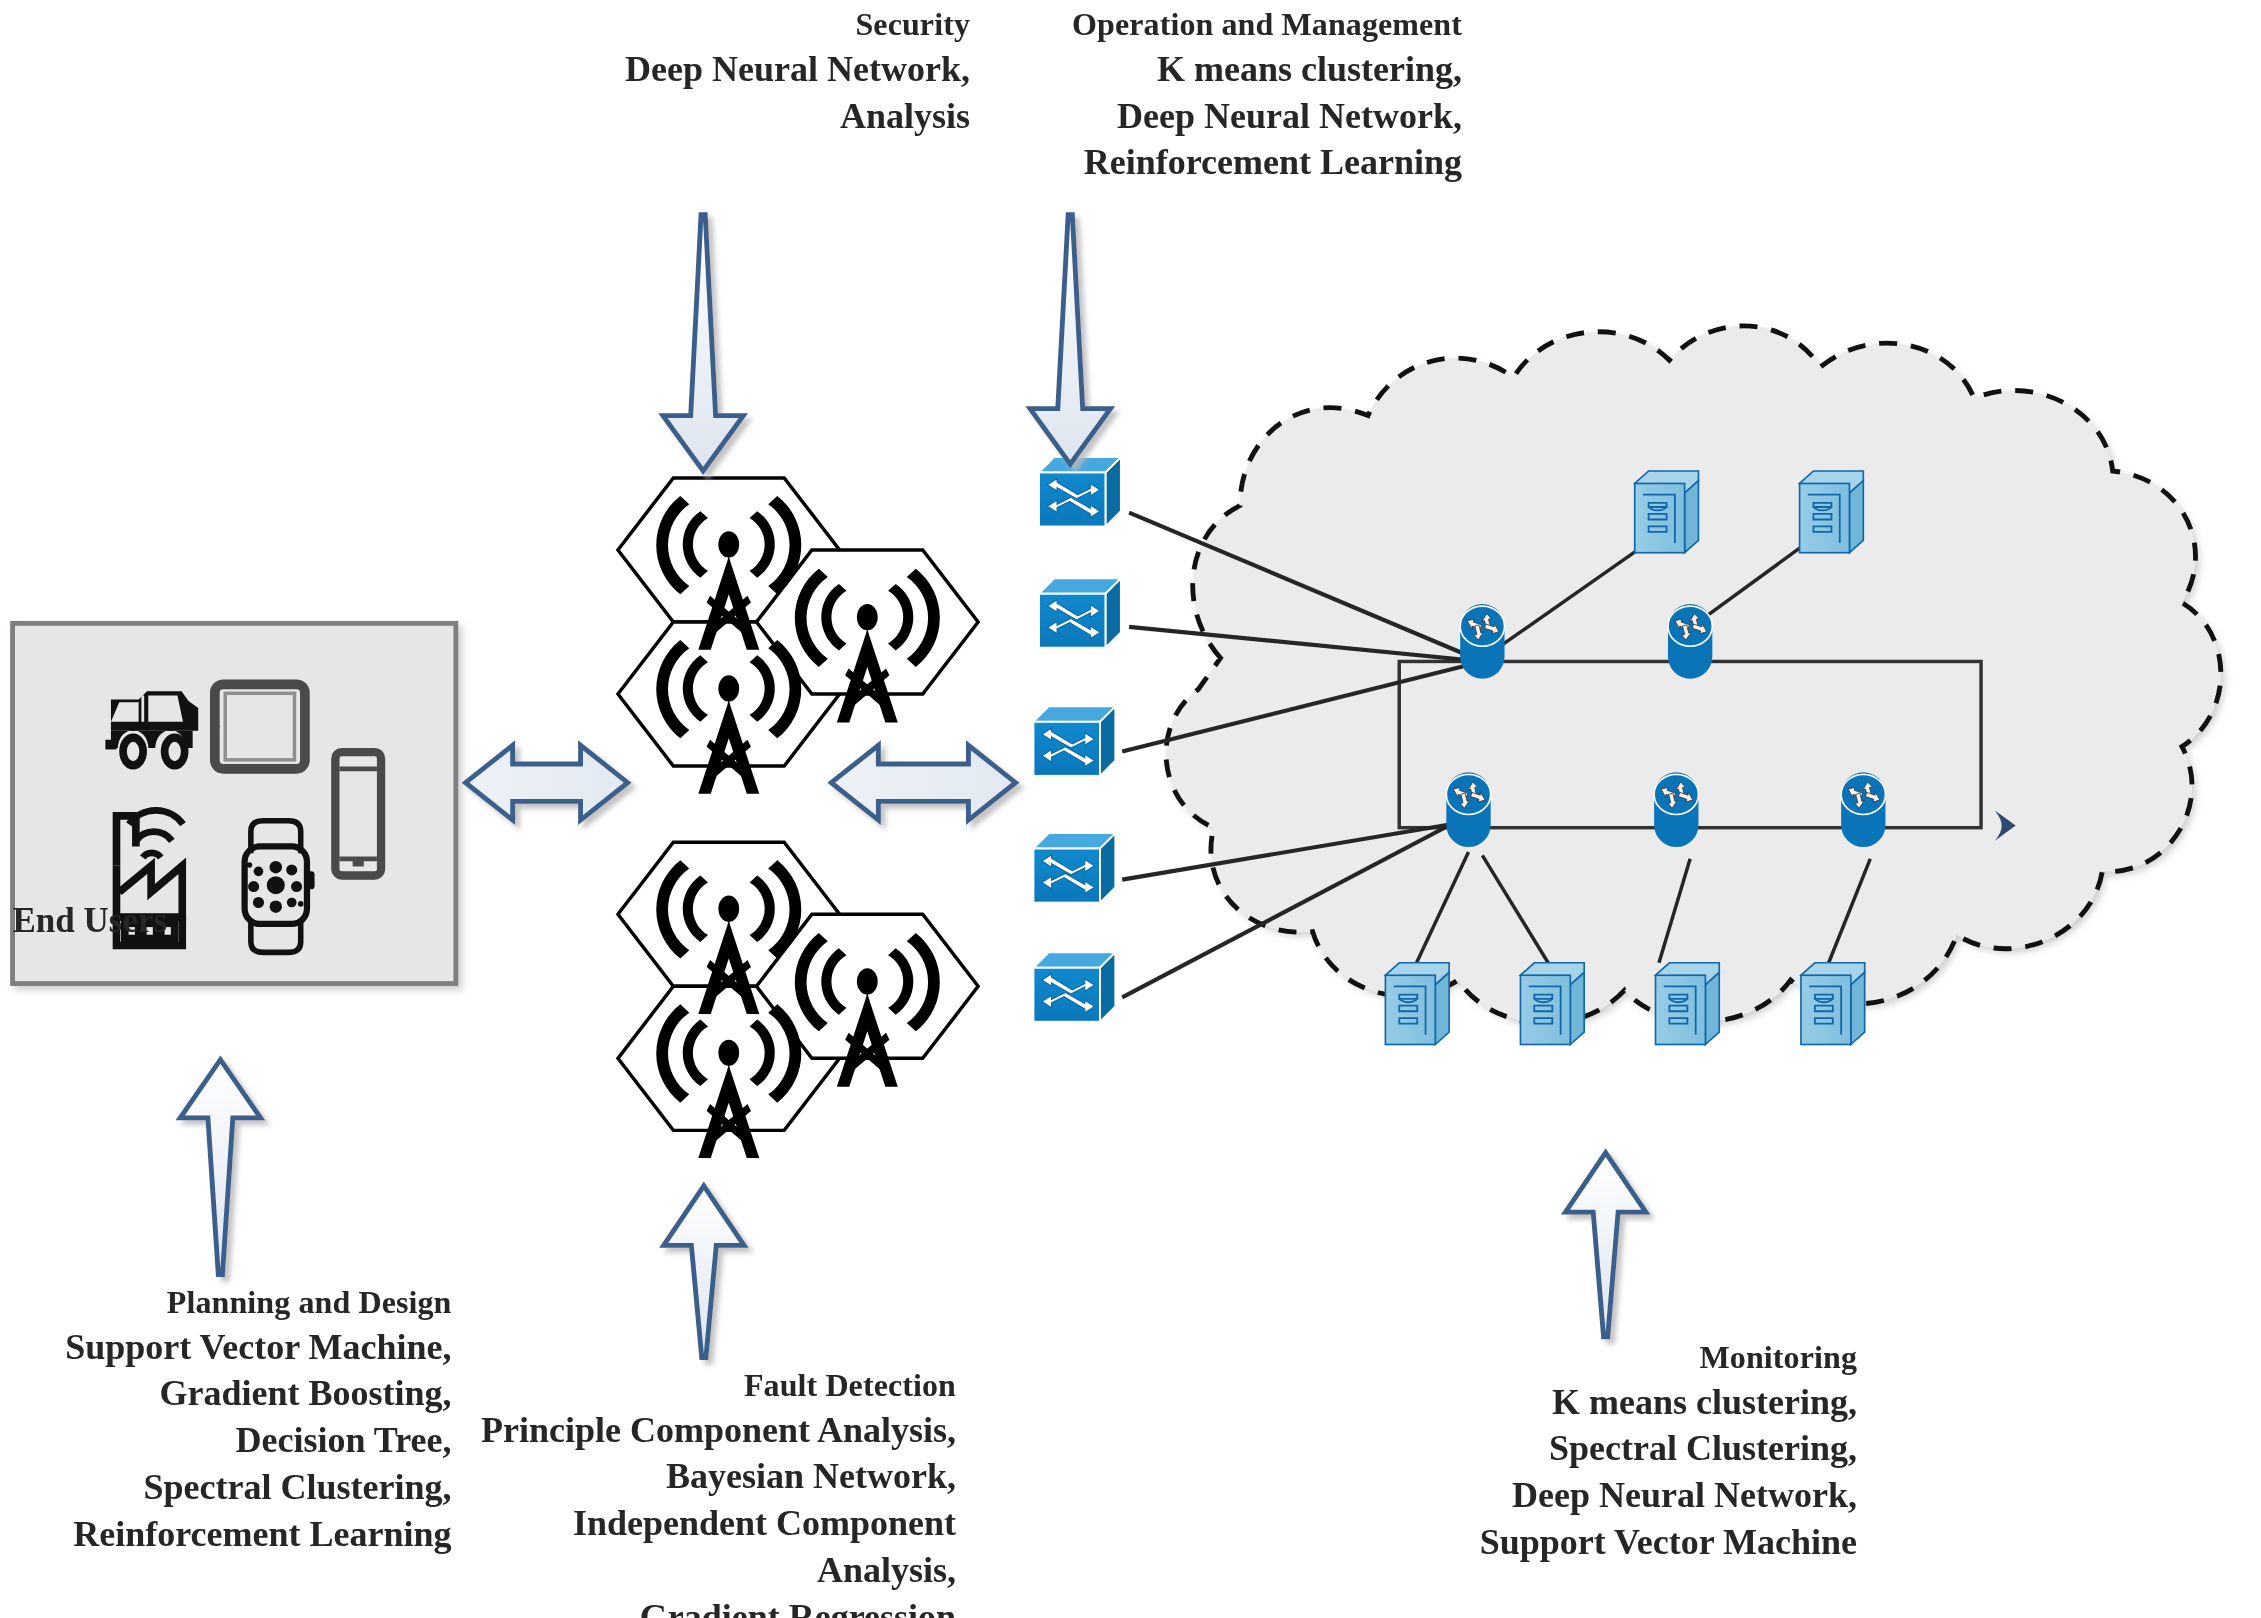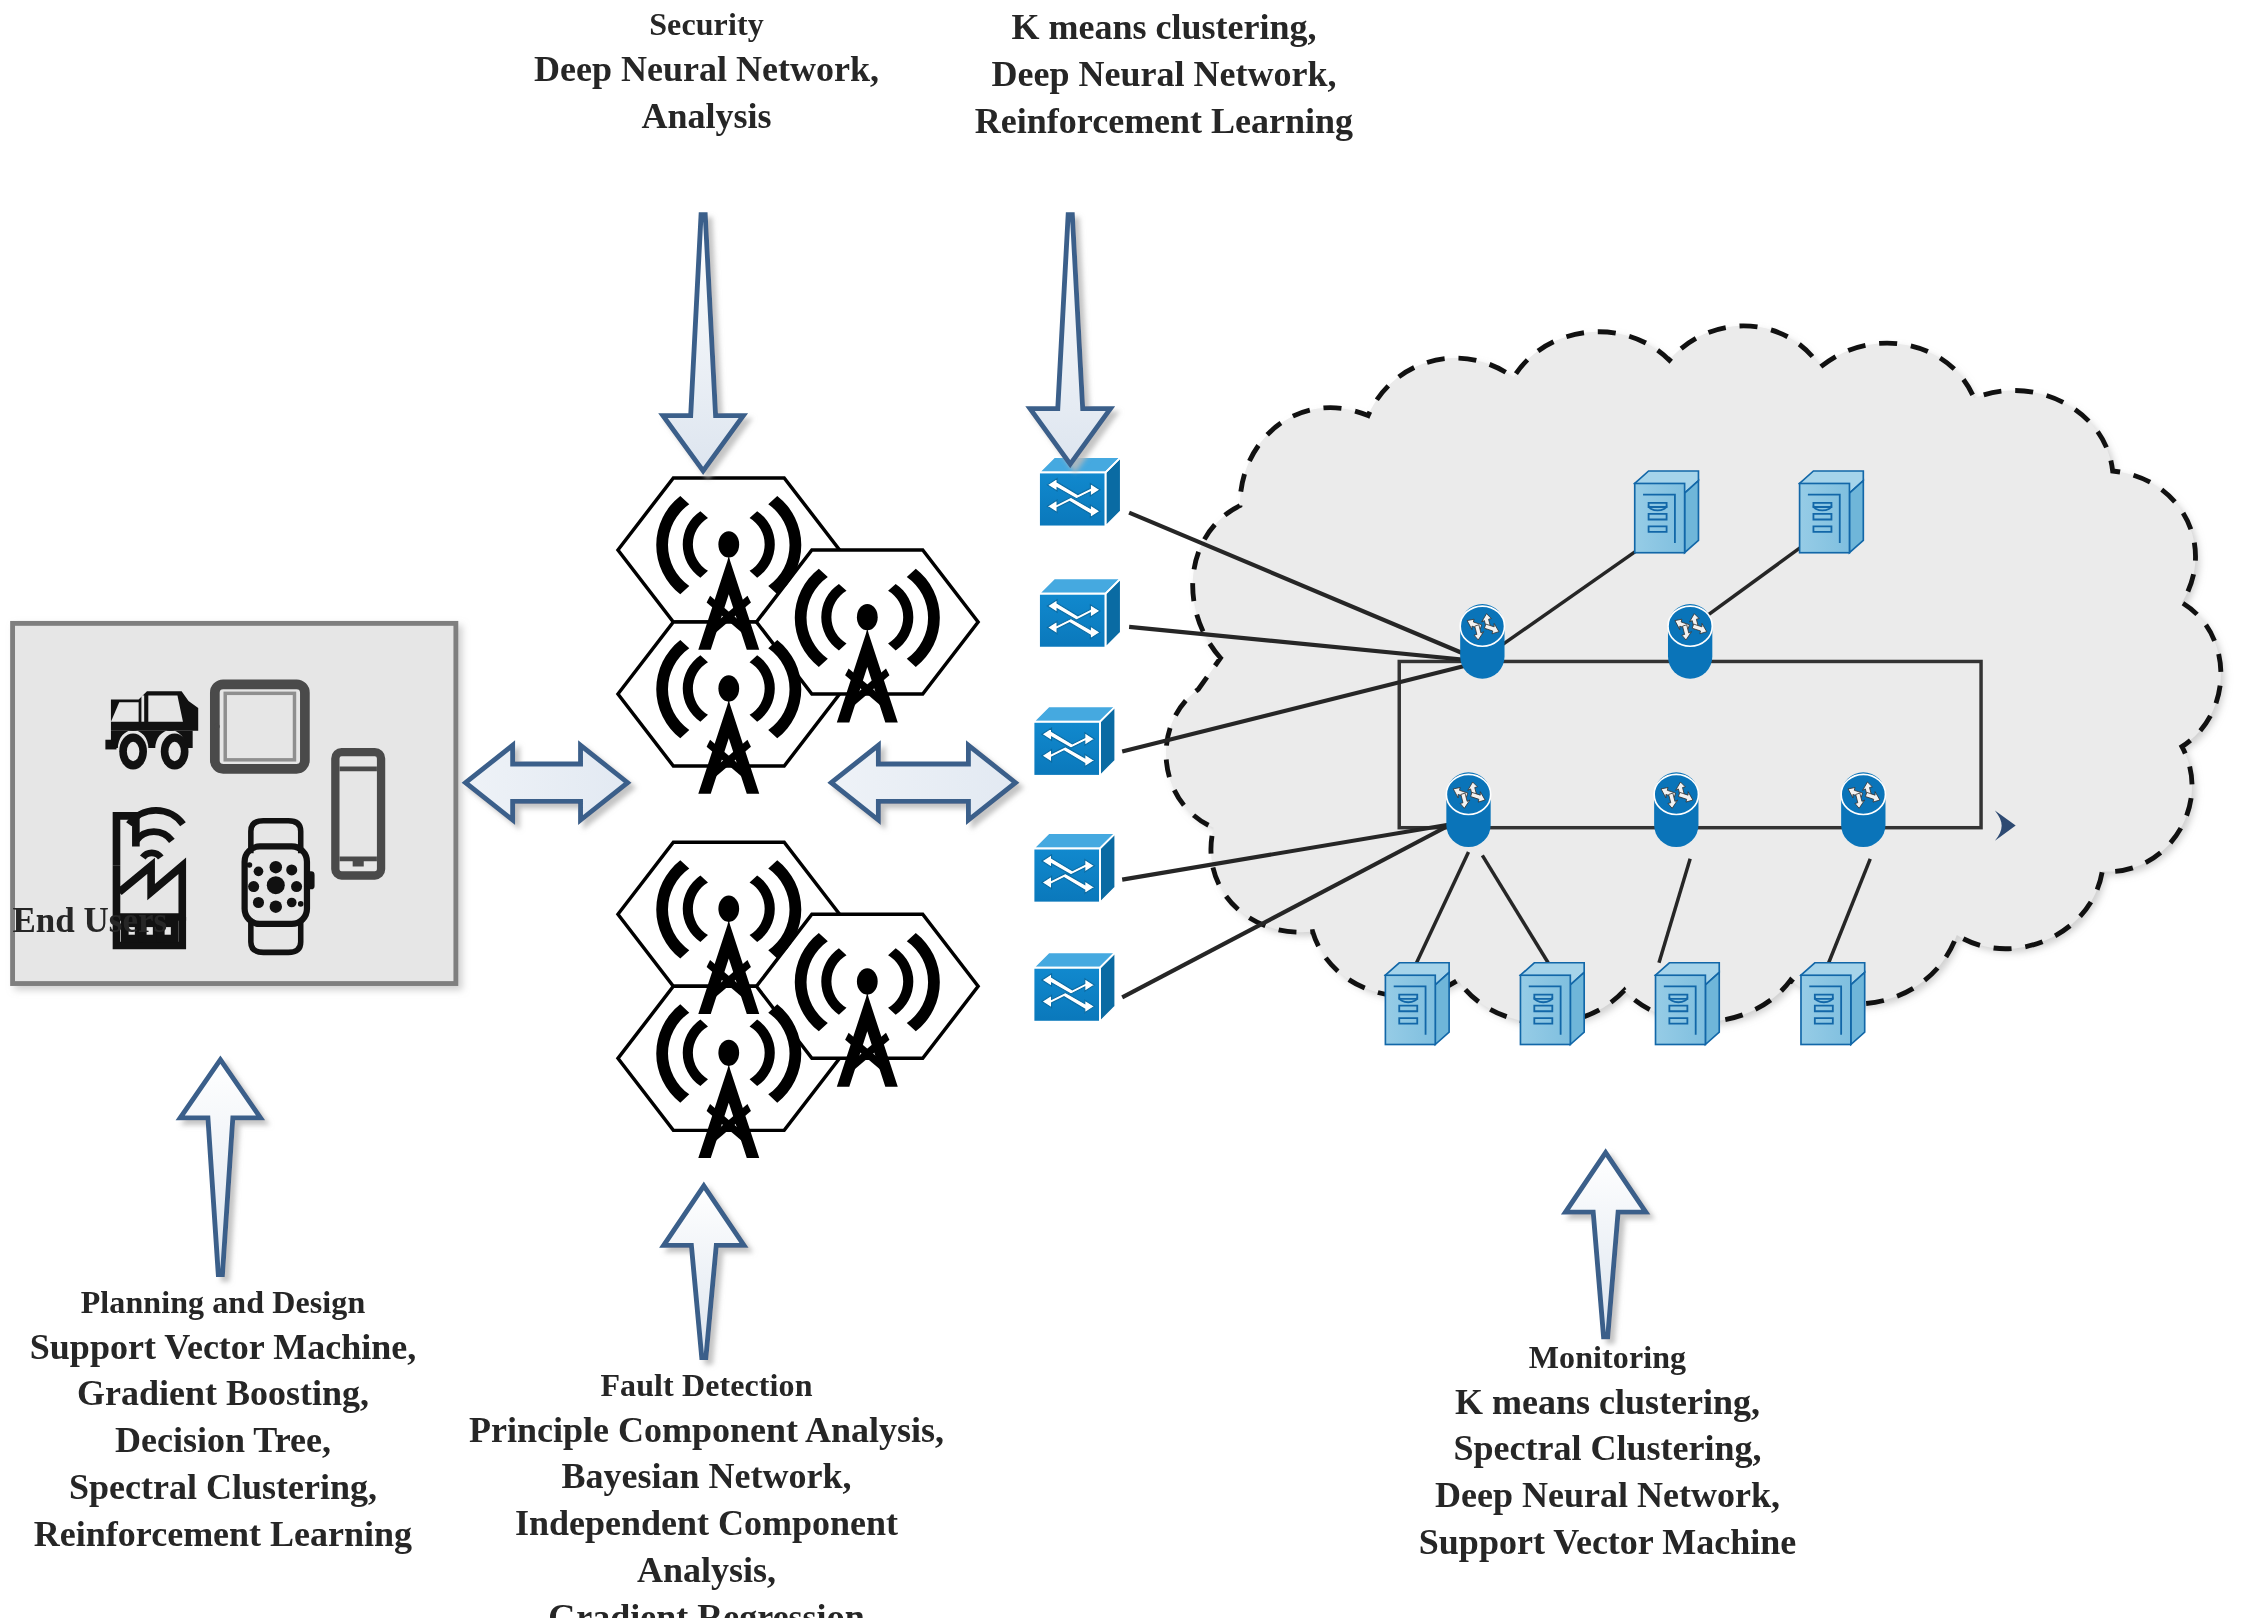--- a/index.html
+++ b/index.html
@@ -1,20 +1,20 @@
 <!DOCTYPE html>
 <html style="font-size:11px"><head>
 <meta charset="utf-8">
 <style>
   html,body{margin:0;padding:0;background:#fff;}
   body{width:2261px;height:1618px;position:relative;overflow:hidden;
        font-family:"Liberation Serif","DejaVu Serif",serif;color:#262626;}
   .stage{position:absolute;inset:0;}
   svg.layer{position:absolute;left:0;top:0;width:2261px;height:1618px;overflow:visible;}
-  .txtblock{position:absolute;text-align:center;line-height:1.30;}
+  .txtblock{position:absolute;text-align:right;line-height:1.30;}
   .ttl{font-weight:bold;font-size:32px;letter-spacing:0.1px;}
   .ln{font-size:36px;font-weight:bold;}
 </style>
 </head>
 <body>
 
 <div class="stage">
 
 <svg class="layer" viewBox="0 0 3264 2336">
   <defs>
@@ -332,20 +332,21 @@
   </g>
 </svg>
 
 <div class="txtblock" style="left:443px;top:4.2px;width:527px;">
   <div class="ttl">Security</div>
   <div class="ln">Deep Neural Network,</div>
   <div class="ln">Analysis</div>
 </div>
 
 <div class="txtblock" style="left:866px;top:4.2px;width:596px;">
+  <div class="ttl">Operation and Management</div>
   <div class="ln">K means clustering,</div>
   <div class="ln">Deep Neural Network,</div>
   <div class="ln">Reinforcement Learning</div>
 </div>
 
 <div class="txtblock" style="left:-5.5px;top:1282px;width:457px;">
   <div class="ttl">Planning and Design</div>
   <div class="ln">Support Vector Machine,</div>
   <div class="ln">Gradient Boosting,</div>
   <div class="ln">Decision Tree,</div>

